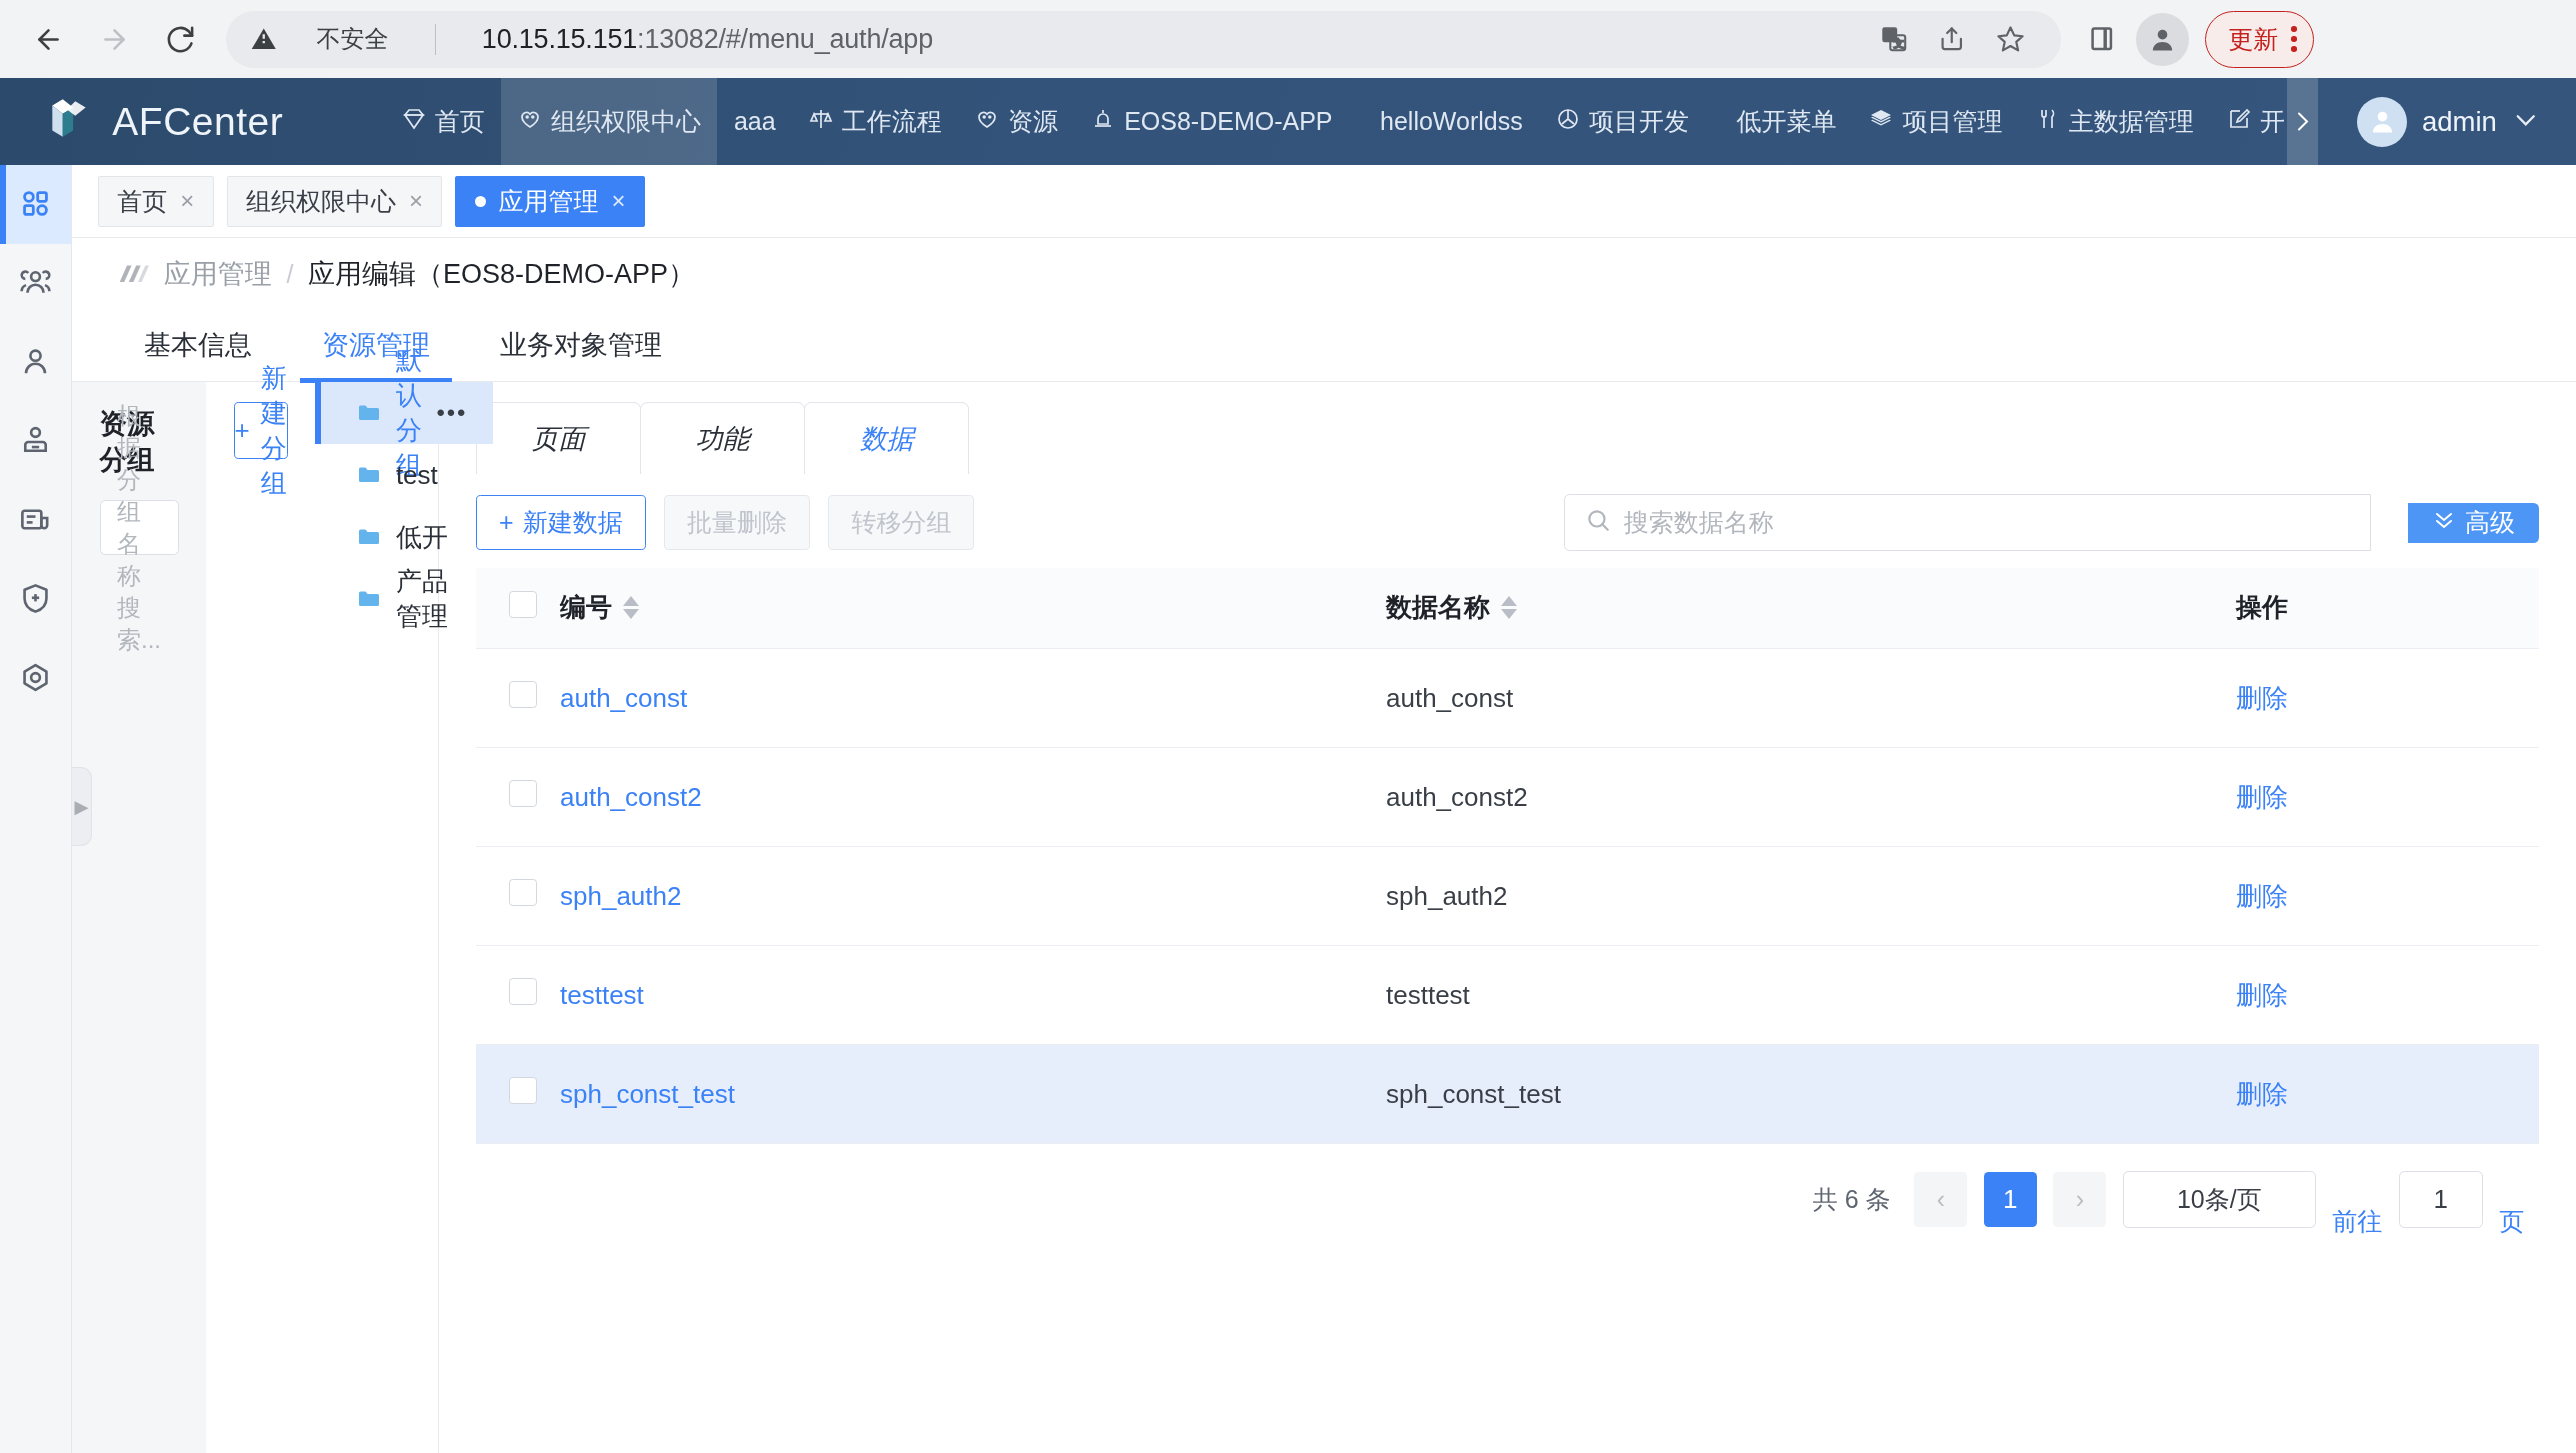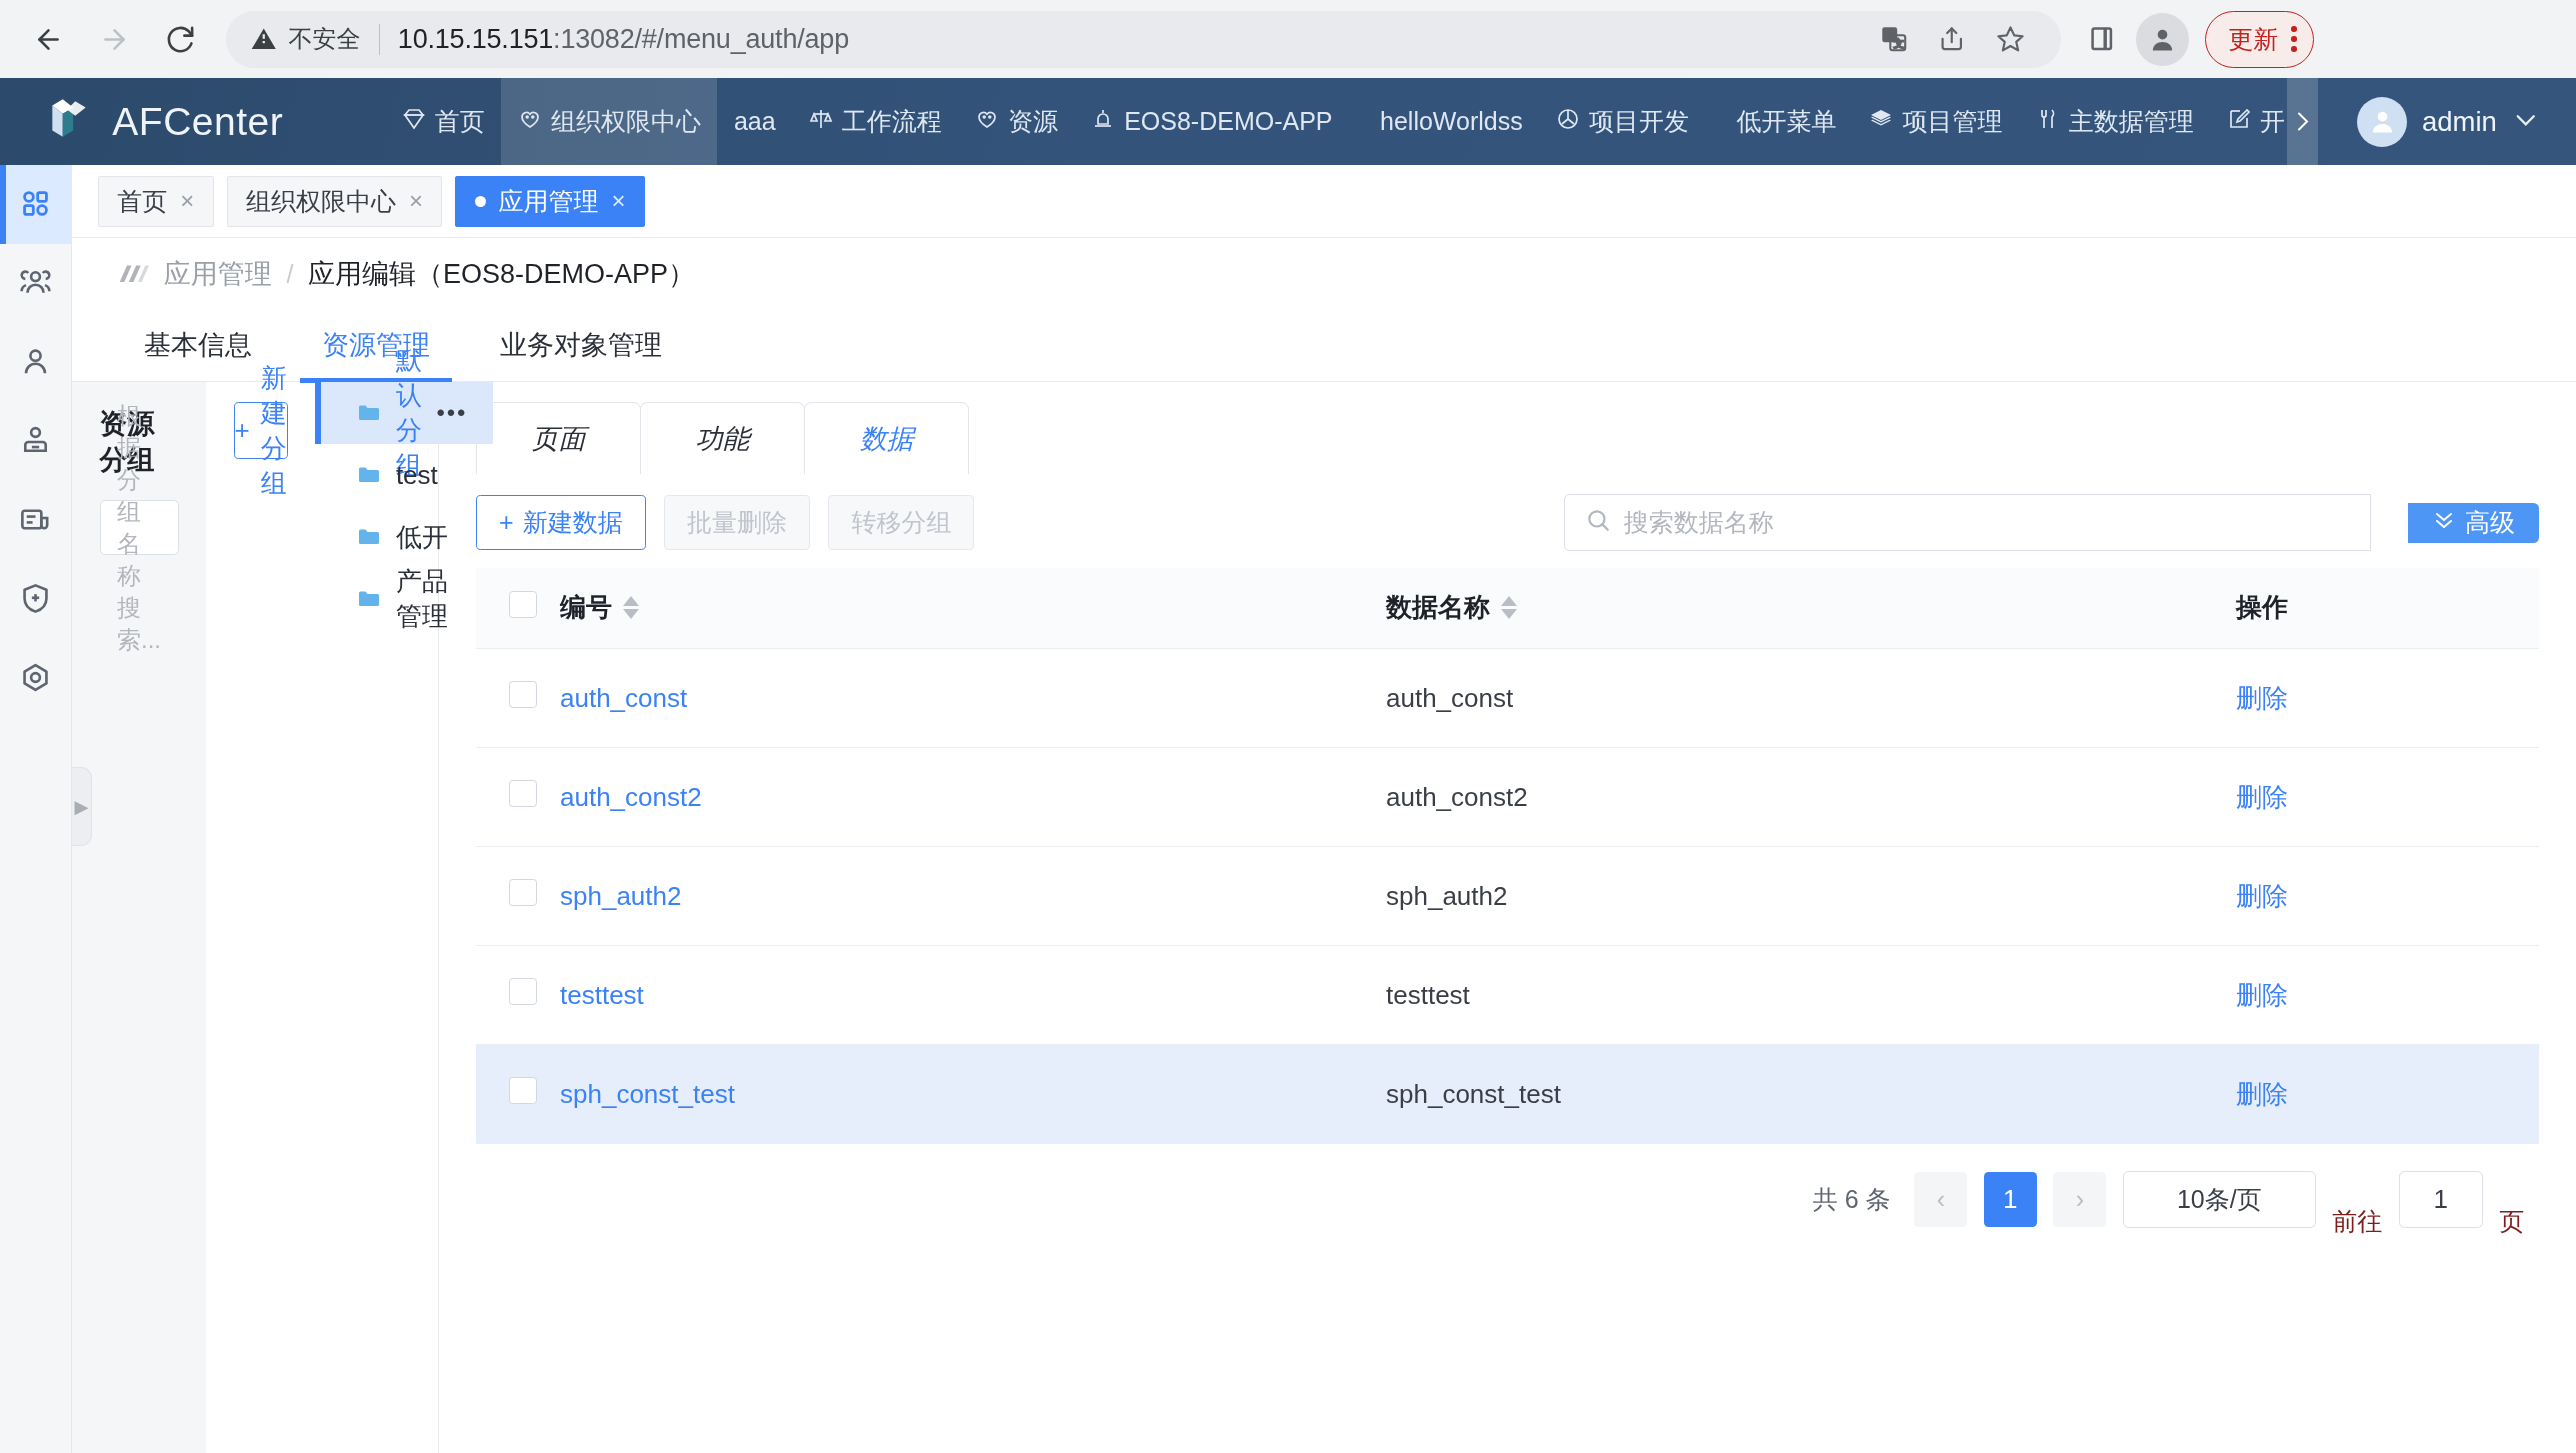--- a/index.html
+++ b/index.html
@@ -20,20 +20,21 @@
     width: 57px; height: 57px; border-radius: 50%;
     display: flex; align-items: center; justify-content: center;
     color: #3c4043;
   }
   .nav-btn.disabled { color: #bdc1c6; }
   .omnibox {
     flex: 1; height: 57px; background: #e8eaed; border-radius: 29px;
     margin-left: 16.5px; margin-right: 14.7px;
     display: flex; align-items: center; padding: 0 24px;
     max-width: 1835px;
+    gap: 28px;
   }
   .warn-icon { margin-right: 11px; display:flex; align-items:center; }
   .insecure-label { font-size: 24px; color: #3c4043; white-space: nowrap; }
   .omni-divider { width: 0.9px; height: 31px; background: #bdc1c6; margin: 0 18.3px; }
   .url { font-size: 27px; color: #5f6368; white-space: nowrap; letter-spacing: -0.2px;}
   .url b { color: #202124; font-weight: 400; }
   .omni-right-icons { display: flex; align-items: center; gap: 5.5px; margin-left: auto; }
   .icon-btn {
     width: 53px; height: 53px; display: flex; align-items: center; justify-content: center;
     color: #5f6368; border-radius: 50%;
@@ -245,21 +246,21 @@
     color: #b9bec6; font-size: 25px;
   }
   .pg-num {
     min-width: 53px; height: 55px; border-radius: 4.6px; background: #3b82f6;
     color: #fff; display: flex; align-items: center; justify-content: center; font-size: 26px;
   }
   .pg-size {
     width: 193px; height: 57px; border: 0.9px solid #dcdfe6; border-radius: 5.5px;
     display: flex; align-items: center; justify-content: center; font-size: 25px; color: #3a3f47;
   }
-  .pg-goto { font-size: 25px; color: #7f1d1d; margin-top: 44px; }
+  .pg-goto { font-size: 25px; color: #3b82f6; margin-top: 44px; }
   .pg-input {
     width: 84px; height: 57px; border: 0.9px solid #dcdfe6; border-radius: 5.5px;
     display: flex; align-items: center; justify-content: center; font-size: 26px; color: #3a3f47;
   }
 </style>
 </head>
 <body>
 
 <div class="browser-bar">
   <div class="nav-btns">

